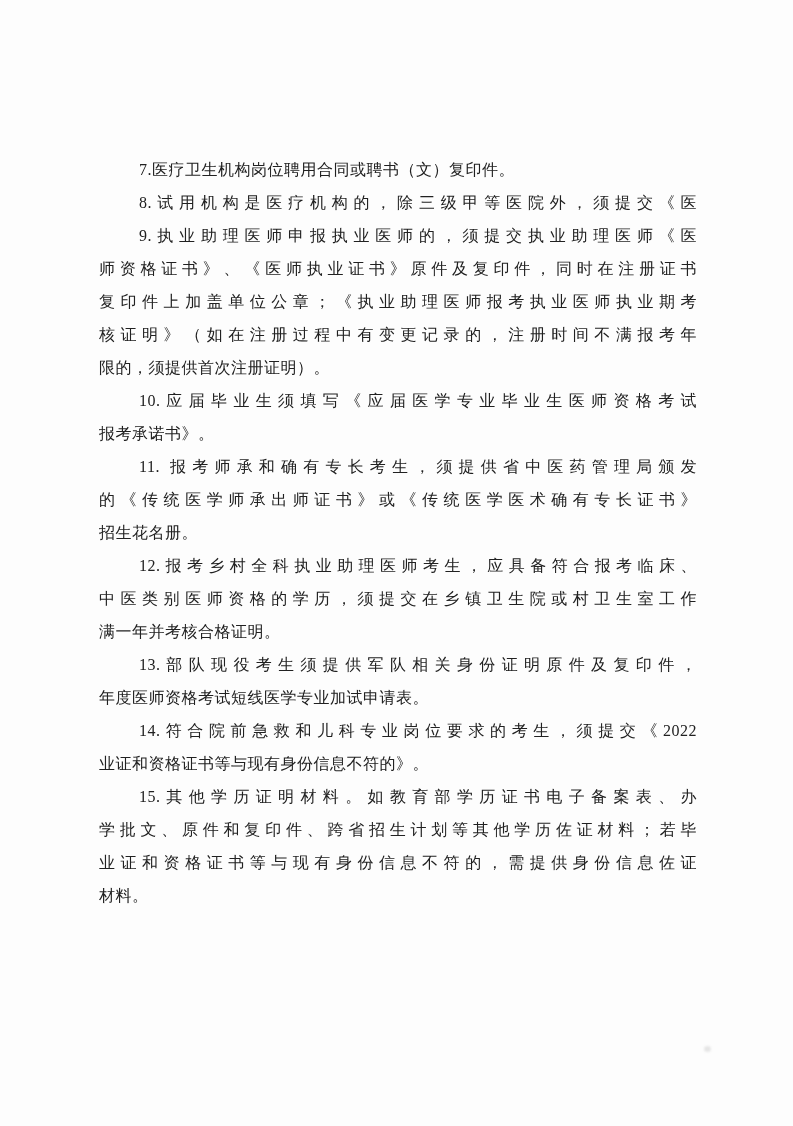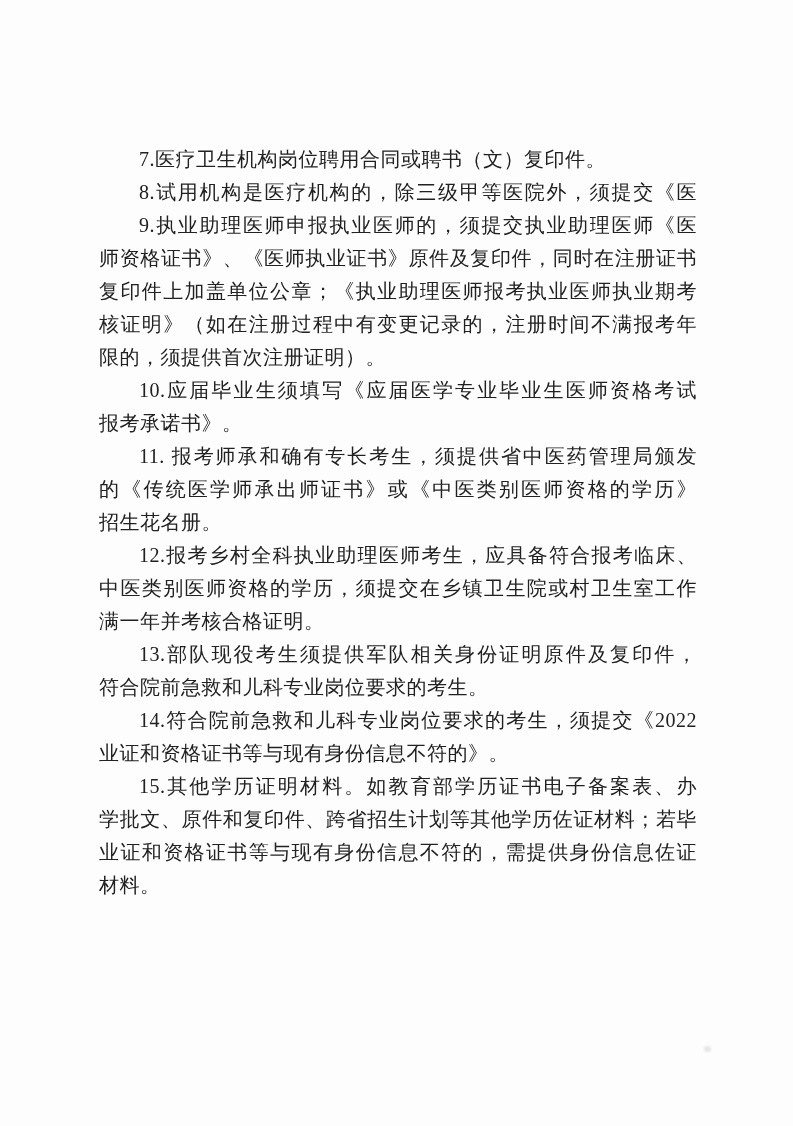--- a/index.html
+++ b/index.html
@@ -15,24 +15,24 @@
     font-family: "Liberation Serif", "DejaVu Serif", serif;
   }
   .page {
     position: absolute;
     inset: 0;
     background: #fdfdfd;
   }
   .doc-body {
     position: absolute;
     left: 99px;
-    top: 143px;
+    top: 153px;
     width: 598px;
     color: #212121;
-    font-size: 20px;
+    font-size: 16px;
     line-height: 33px;
     letter-spacing: 0.5px;
   }
   .paragraph {
     margin: 0;
     padding: 0;
   }
   .line {
     height: 33px;
     white-space: nowrap;
@@ -76,31 +76,31 @@
         <div class="line">复印件上加盖单位公章；《执业助理医师报考执业医师执业期考</div>
         <div class="line">核证明》（如在注册过程中有变更记录的，注册时间不满报考年</div>
         <div class="line end">限的，须提供首次注册证明）。</div>
       </div>
       <div class="paragraph">
         <div class="line first">10.应届毕业生须填写《应届医学专业毕业生医师资格考试</div>
         <div class="line end">报考承诺书》。</div>
       </div>
       <div class="paragraph">
         <div class="line first">11. 报考师承和确有专长考生，须提供省中医药管理局颁发</div>
-        <div class="line">的《传统医学师承出师证书》或《中医类别医师资格的学历》</div>
+        <div class="line">的《传统医学师承出师证书》或《传统医学医术确有专长证书》</div>
         <div class="line end">招生花名册。</div>
       </div>
       <div class="paragraph">
         <div class="line first">12.报考乡村全科执业助理医师考生，应具备符合报考临床、</div>
         <div class="line">中医类别医师资格的学历，须提交在乡镇卫生院或村卫生室工作</div>
         <div class="line end">满一年并考核合格证明。</div>
       </div>
       <div class="paragraph">
         <div class="line first">13.部队现役考生须提供军队相关身份证明原件及复印件，</div>
-        <div class="line end">符合院前急救和儿科专业岗位要求的考生。</div>
+        <div class="line end">年度医师资格考试短线医学专业加试申请表。</div>
       </div>
       <div class="paragraph">
         <div class="line first">14.符合院前急救和儿科专业岗位要求的考生，须提交《2022</div>
         <div class="line end">业证和资格证书等与现有身份信息不符的》。</div>
       </div>
       <div class="paragraph">
         <div class="line first">15.其他学历证明材料。如教育部学历证书电子备案表、办</div>
         <div class="line">学批文、原件和复印件、跨省招生计划等其他学历佐证材料；若毕</div>
         <div class="line">业证和资格证书等与现有身份信息不符的，需提供身份信息佐证</div>
         <div class="line end">材料。</div>

